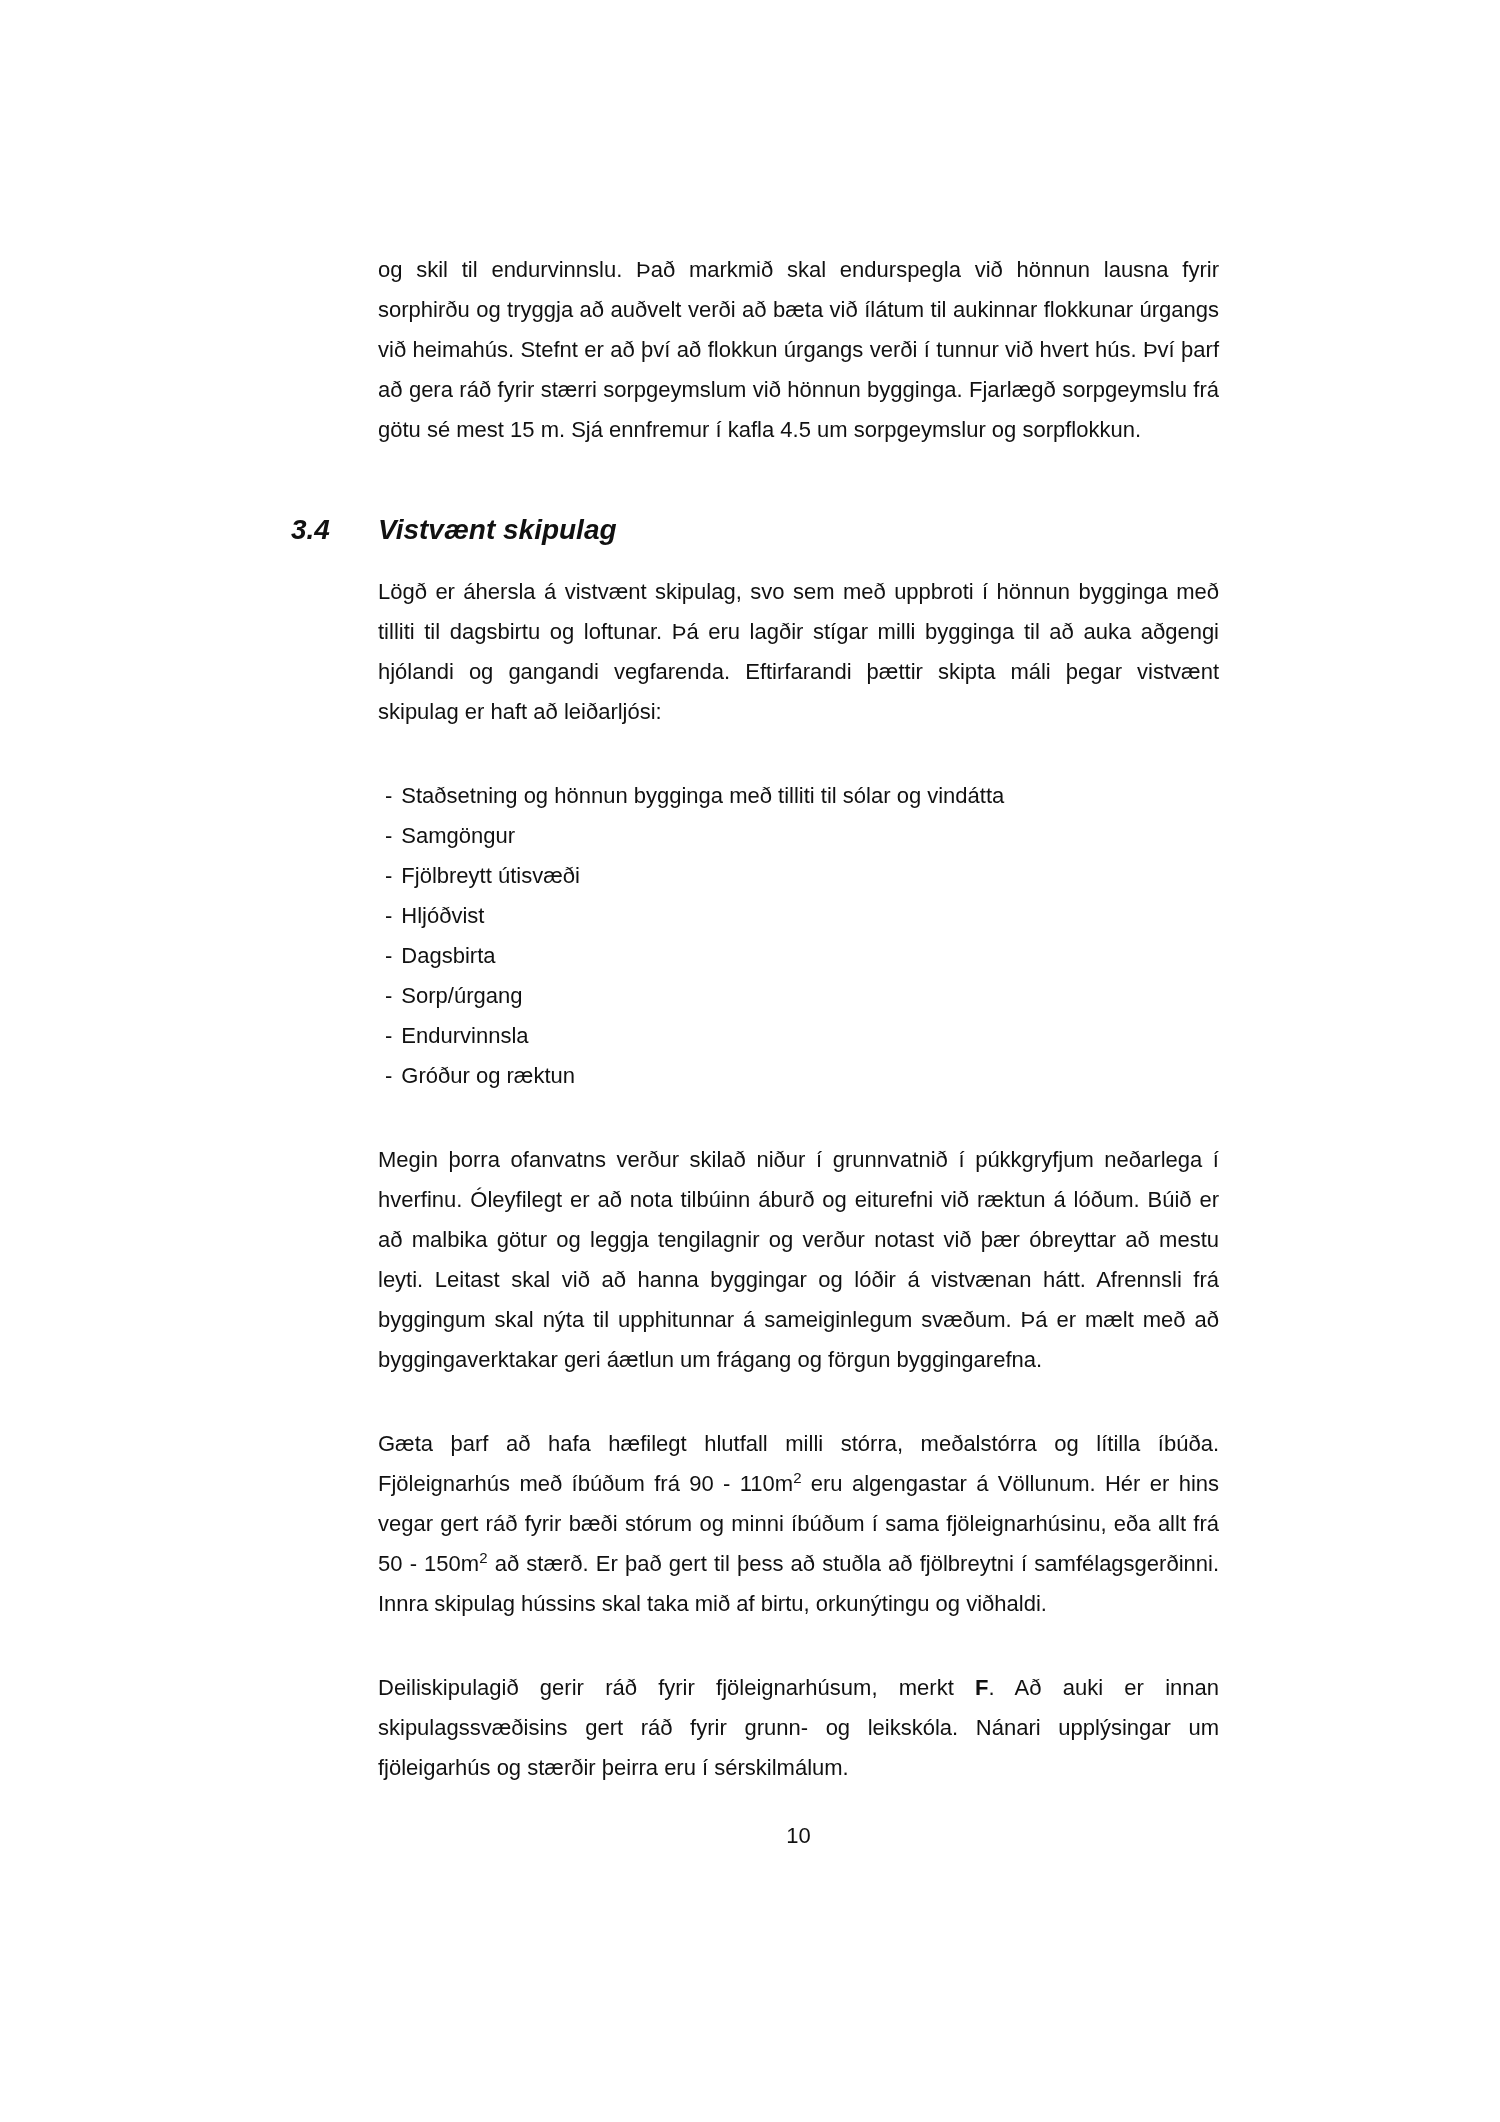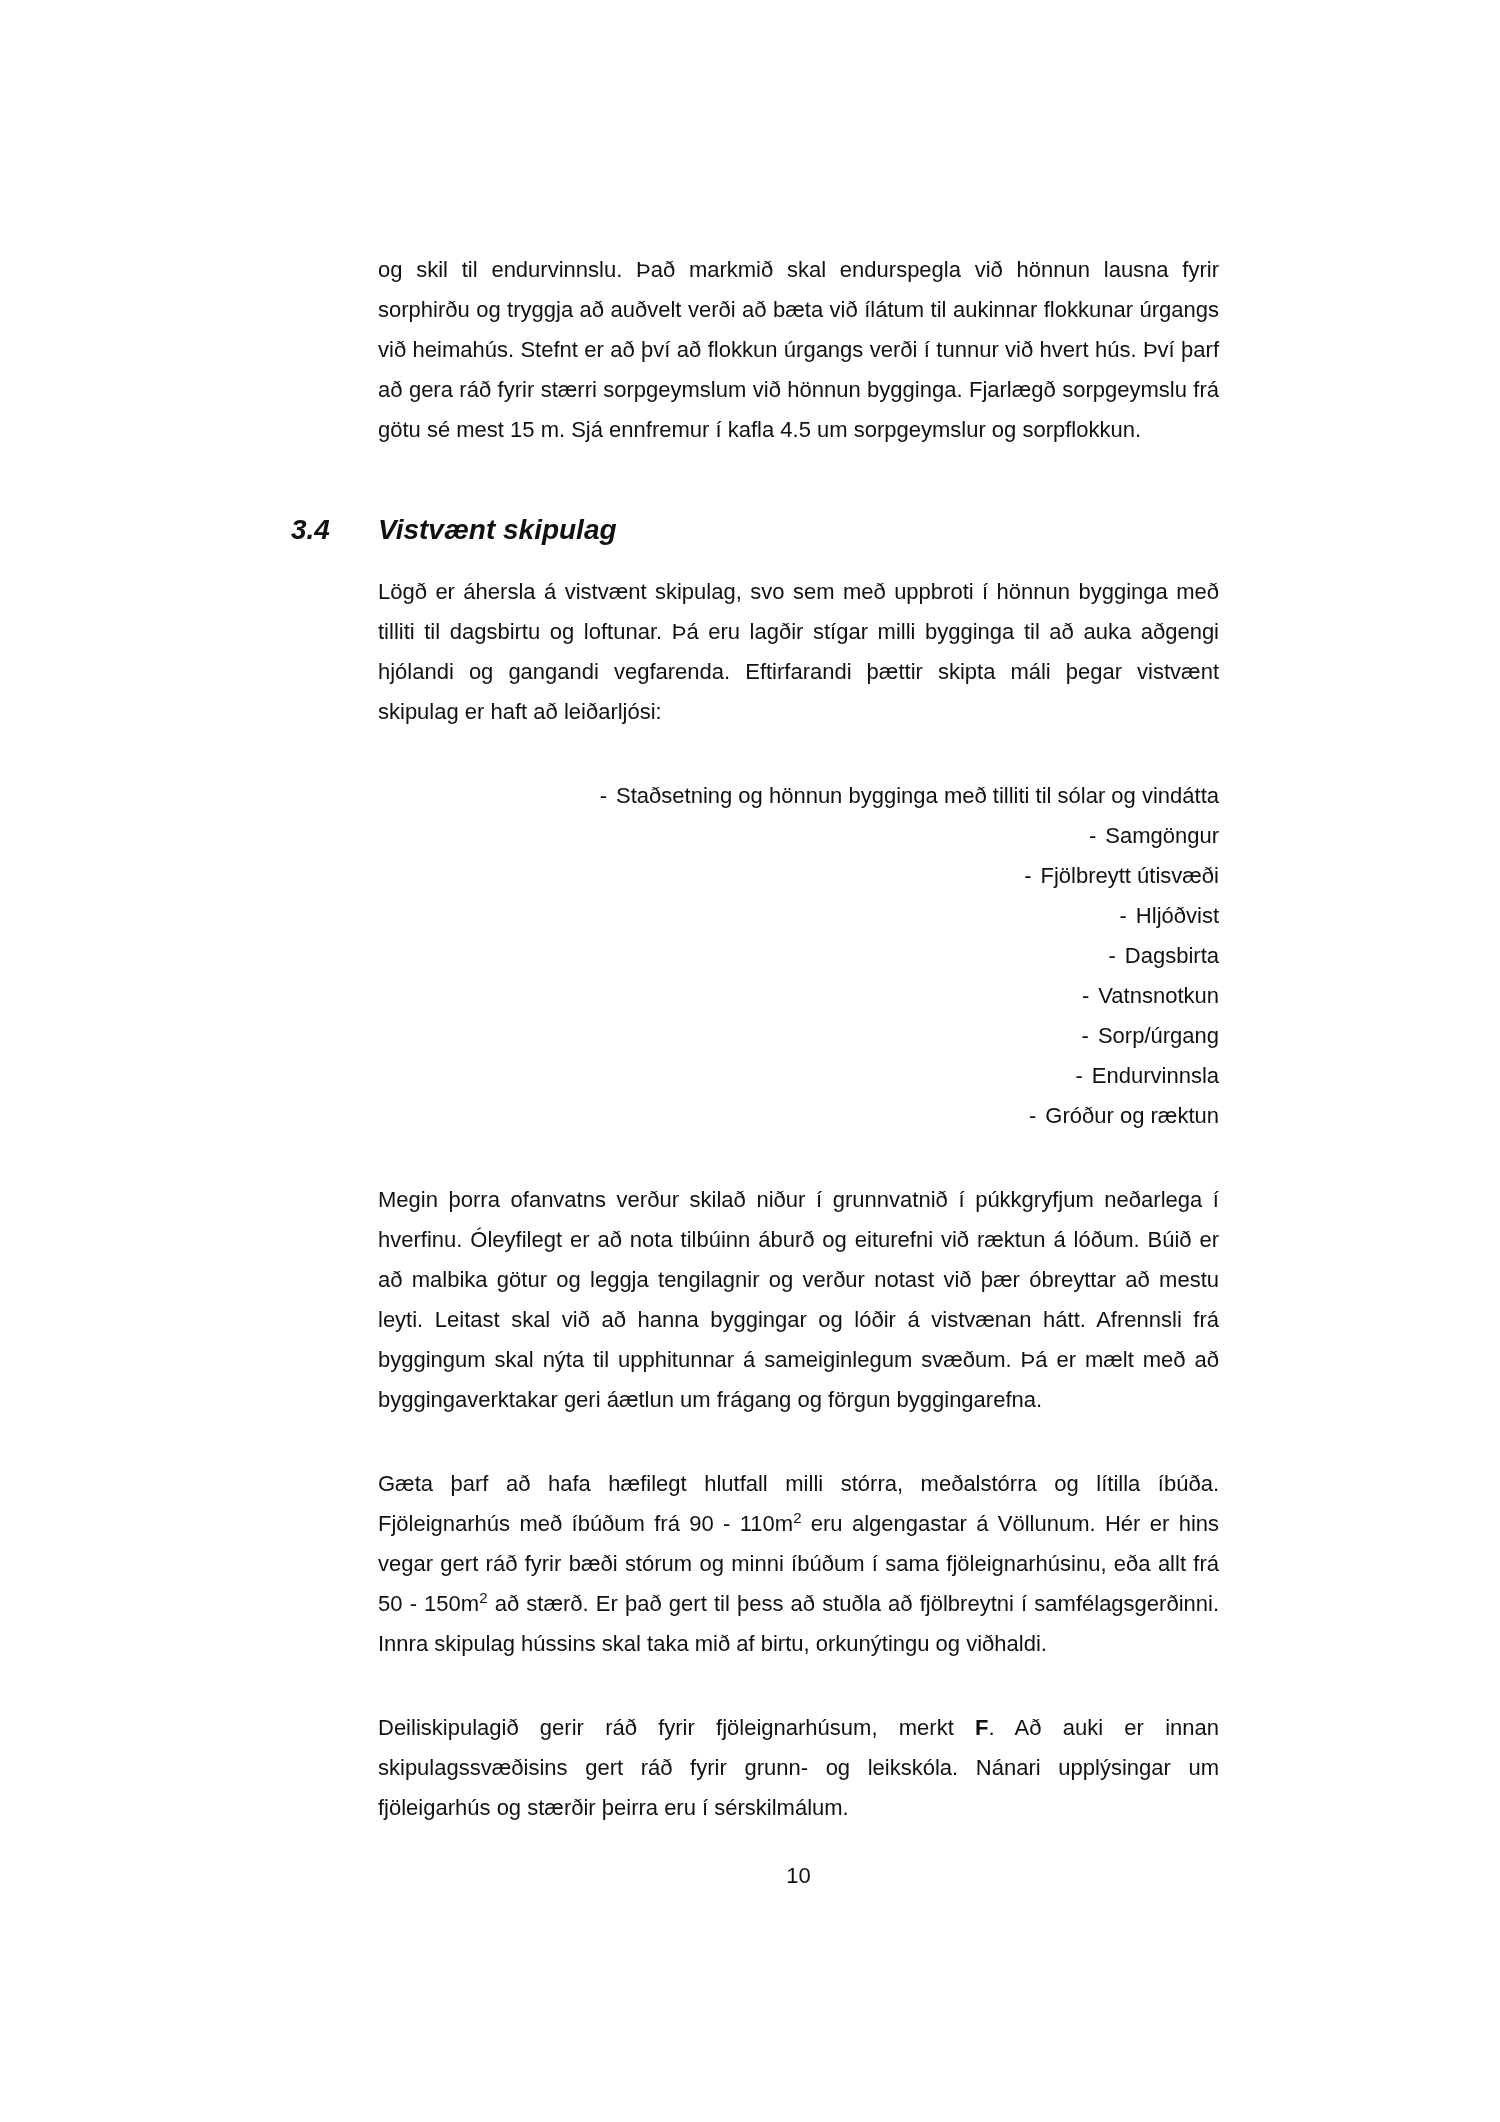--- a/index.html
+++ b/index.html
@@ -43,21 +43,20 @@
     width: 87px;
   }
   ul.feature-list {
     list-style: none;
     margin: 0 0 44px 0;
     padding: 0 0 0 7px;
     text-align: left;
   }
   ul.feature-list li {
     margin: 0;
-    text-align: right;
   }
   .dash {
     margin-right: 9px;
   }
   sup.sq {
     font-size: 15px;
     line-height: 0;
     vertical-align: 8px;
   }
   .bold-f {
@@ -82,21 +81,20 @@
   </div>
 
   <p class="body-par">Lögð er áhersla á vistvænt skipulag, svo sem með uppbroti í hönnun bygginga með tilliti til dagsbirtu og loftunar. Þá eru lagðir stígar milli bygginga til að auka aðgengi hjólandi og gangandi vegfarenda. Eftirfarandi þættir skipta máli þegar vistvænt skipulag er haft að leiðarljósi:</p>
 
   <ul class="feature-list">
     <li><span class="dash">-</span><span>Staðsetning og hönnun bygginga með tilliti til sólar og vindátta</span></li>
     <li><span class="dash">-</span><span>Samgöngur</span></li>
     <li><span class="dash">-</span><span>Fjölbreytt útisvæði</span></li>
     <li><span class="dash">-</span><span>Hljóðvist</span></li>
     <li><span class="dash">-</span><span>Dagsbirta</span></li>
-    <li><span class="dash">-</span><span>Vatnsnotkun</span></li>
     <li><span class="dash">-</span><span>Sorp/úrgang</span></li>
     <li><span class="dash">-</span><span>Endurvinnsla</span></li>
     <li><span class="dash">-</span><span>Gróður og ræktun</span></li>
   </ul>
 
   <p class="body-par">Megin þorra ofanvatns verður skilað niður í grunnvatnið í púkkgryfjum neðarlega í hverfinu. Óleyfilegt er að nota tilbúinn áburð og eiturefni við ræktun á lóðum. Búið er að malbika götur og leggja tengilagnir og verður notast við þær óbreyttar að mestu leyti. Leitast skal við að hanna byggingar og lóðir á vistvænan hátt. Afrennsli frá byggingum skal nýta til upphitunnar á sameiginlegum svæðum. Þá er mælt með að byggingaverktakar geri áætlun um frágang og förgun byggingarefna.</p>
 
   <p class="body-par"><span>Gæta þarf að hafa hæfilegt hlutfall milli stórra, meðalstórra og lítilla íbúða. Fjöleignarhús með íbúðum frá 90 - 110m</span><sup class="sq">2</sup><span> eru algengastar á Völlunum. Hér er hins vegar gert ráð fyrir bæði stórum og minni íbúðum í sama fjöleignarhúsinu, eða allt frá 50 - 150m</span><sup class="sq">2</sup><span> að stærð. Er það gert til þess að stuðla að fjölbreytni í samfélagsgerðinni. Innra skipulag hússins skal taka mið af birtu, orkunýtingu og viðhaldi.</span></p>
 
   <p class="body-par"><span>Deiliskipulagið gerir ráð fyrir fjöleignarhúsum, merkt </span><span class="bold-f">F</span><span>. Að auki er innan skipulagssvæðisins gert ráð fyrir grunn- og leikskóla. Nánari upplýsingar um fjöleigarhús og stærðir þeirra eru í sérskilmálum.</span></p>

